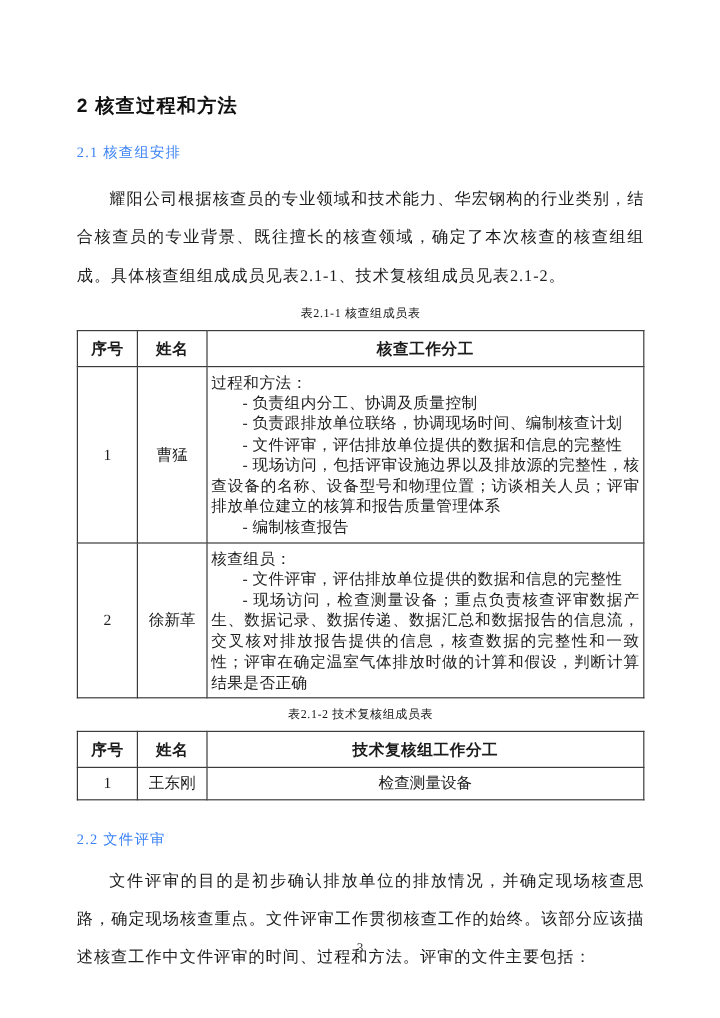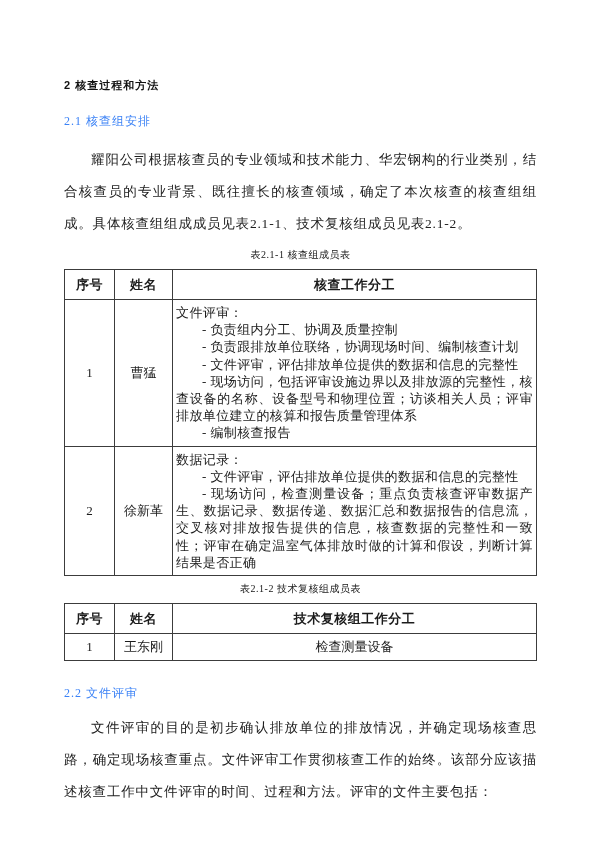--- a/index.html
+++ b/index.html
@@ -14,21 +14,21 @@
     background: #ffffff;
     color: #212121;
     font-family: "Liberation Serif", "DejaVu Serif", serif;
     box-sizing: border-box;
     padding: 78px 63px 0 64px;
     overflow: hidden;
   }
   .h1 {
     font-family: "Liberation Sans", "DejaVu Sans", sans-serif;
     font-weight: 700;
-    font-size: 11px;
+    font-size: 16px;
     letter-spacing: 1px;
     color: #111;
     margin: 0 0 20px 0;
   }
   .h2 {
     font-weight: 400;
     font-size: 12px;
     letter-spacing: 1px;
     color: #3b82f6;
     margin: 0 0 14px 0;
@@ -126,33 +126,33 @@
         <th>序号</th>
         <th>姓名</th>
         <th>核查工作分工</th>
       </tr>
     </thead>
     <tbody>
       <tr>
         <td class="center">1</td>
         <td class="center">曹猛</td>
         <td class="duty-cell">
-          <p class="role">文件评审：</p>
+          <p class="role">过程和方法：</p>
           <p class="duty">- 负责组内分工、协调及质量控制</p>
           <p class="duty">- 负责跟排放单位联络，协调现场时间、编制核查计划</p>
           <p class="duty">- 文件评审，评估排放单位提供的数据和信息的完整性</p>
           <p class="duty">- 现场访问，包括评审设施边界以及排放源的完整性，核查设备的名称、设备型号和物理位置；访谈相关人员；评审排放单位建立的核算和报告质量管理体系</p>
           <p class="duty">- 编制核查报告</p>
         </td>
       </tr>
       <tr>
         <td class="center">2</td>
         <td class="center">徐新革</td>
         <td class="duty-cell">
-          <p class="role">数据记录：</p>
+          <p class="role">核查组员：</p>
           <p class="duty">- 文件评审，评估排放单位提供的数据和信息的完整性</p>
           <p class="duty">- 现场访问，检查测量设备；重点负责核查评审数据产生、数据记录、数据传递、数据汇总和数据报告的信息流，交叉核对排放报告提供的信息，核查数据的完整性和一致性；评审在确定温室气体排放时做的计算和假设，判断计算结果是否正确</p>
         </td>
       </tr>
     </tbody>
   </table>
 
   <div class="caption">表2.1-2 技术复核组成员表</div>
 
   <table class="doc-table">

